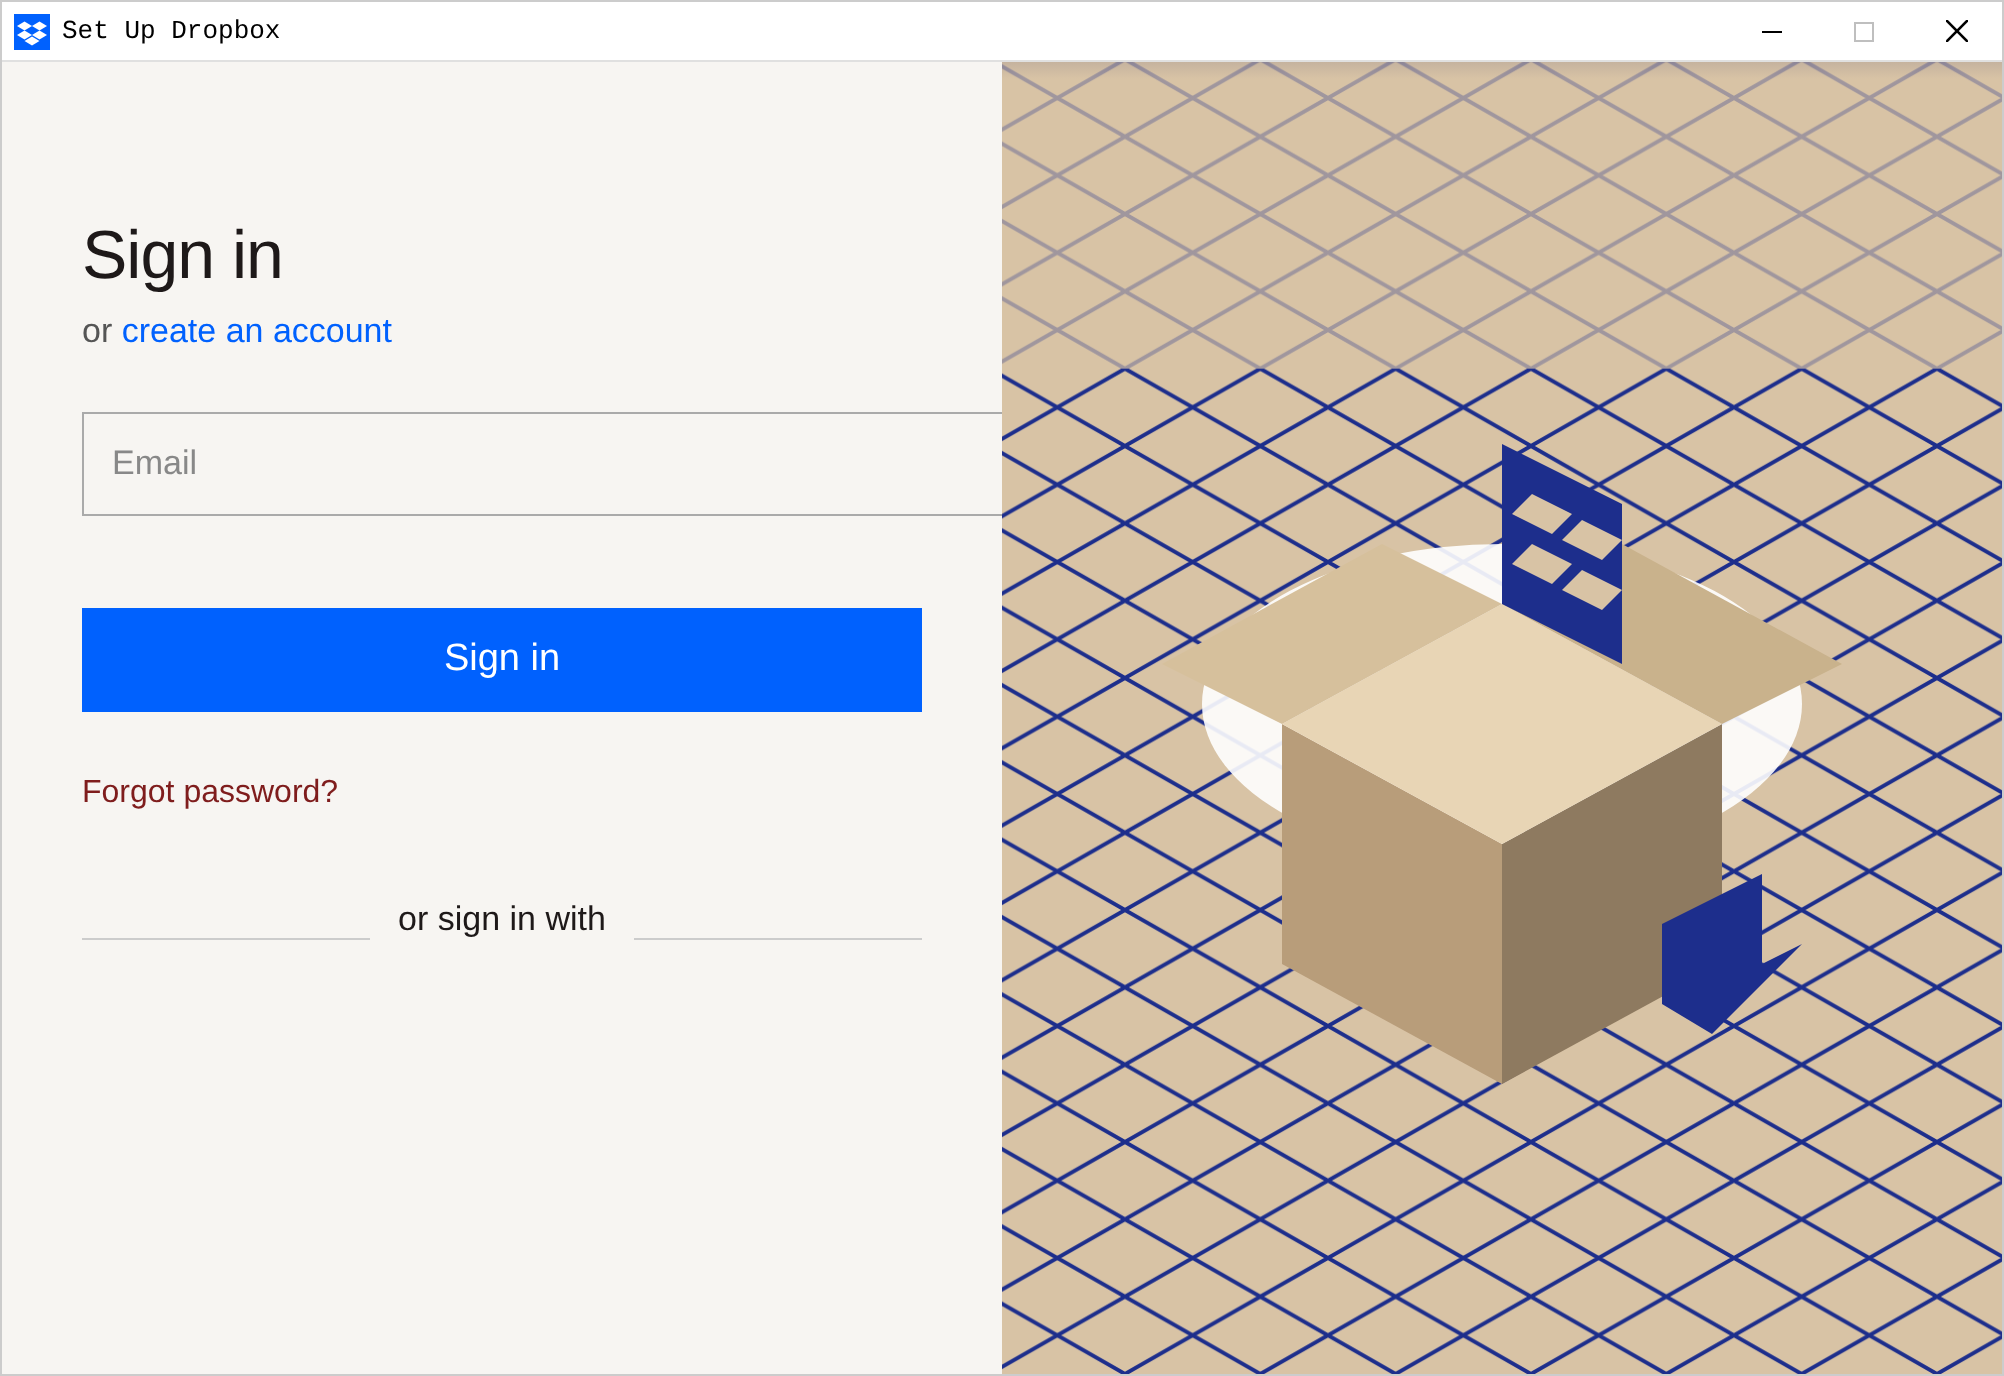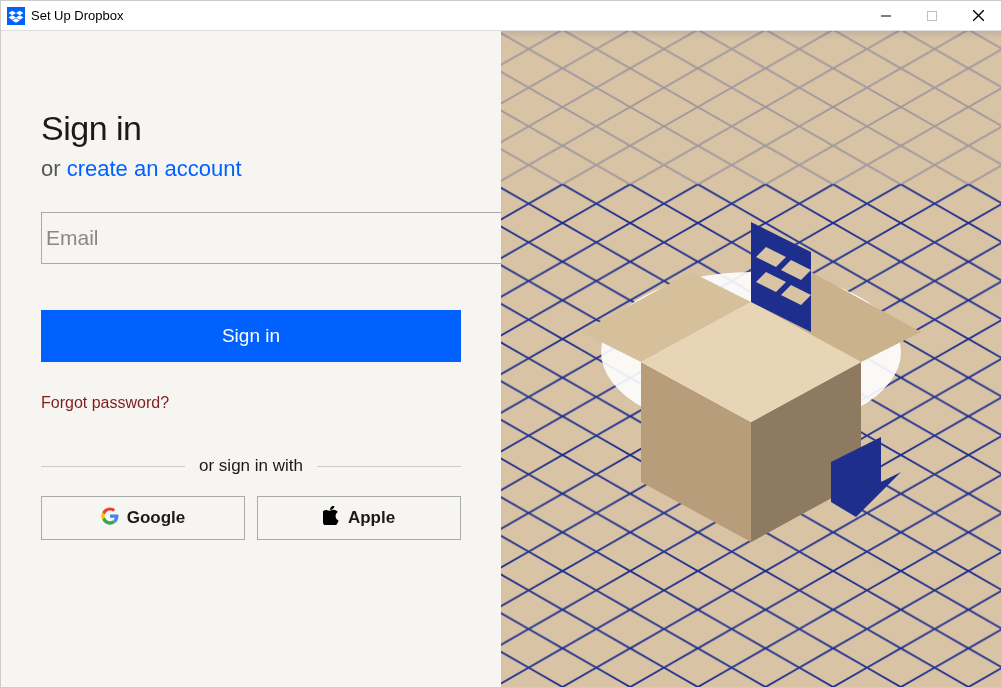--- a/index.html
+++ b/index.html
@@ -1,37 +1,37 @@
 <!DOCTYPE html>
 <html><head>
   <meta charset="utf-8">
   <style>
     * { box-sizing: border-box; margin: 0; padding: 0; }
     html, body { width: 1002px; height: 688px; font-family: -apple-system, BlinkMacSystemFont, "Segoe UI", Arial, sans-serif; overflow: hidden; }
     .window { width: 1002px; height: 688px; background: #fff; border: 1px solid #ccc; display: flex; flex-direction: column; }
-    .titlebar { height: 30px; display: flex; align-items: center; background: #fff; border-bottom: 1px solid #e0e0e0; }
+    .titlebar { height: 30px; display: flex; align-items: center; background: #fff; border-bottom: 1px solid #e0e0e0; font-family: Liberation Mono, monospace; }
     .titlebar-icon { width: 18px; height: 18px; margin: 0 6px 0 6px; display:flex; align-items:center; justify-content:center; }
     .titlebar-title { font-size: 13px; color: #000; flex: 0 0 auto; }
     .titlebar-spacer { flex: 1; }
     .titlebar-btn { width: 46px; height: 30px; display: flex; align-items: center; justify-content: center; color: #000; }
     .titlebar-btn.disabled { color: #bfbfbf; }
     .content { flex: 1; display: flex; background: #f7f5f2; }
     .left { width: 500px; padding: 78px 40px 40px 40px; background: #f7f5f2; }
     .right { flex: 1; background: #d8c3a5; position: relative; overflow: hidden; }
     h1 { font-size: 34px; font-weight: 500; color: #1e1919; letter-spacing: -0.5px; }
-    .sub { margin-top: 8px; font-size: 22px; color: #555; }
+    .sub { margin-top: 8px; font-size: 17px; color: #555; }
     .sub a { color: #0061fe; text-decoration: none; }
     .form { margin-top: 30px; }
     .field { position: relative; margin-bottom: 12px; }
-    .input { width: 504px; height: 52px; border: 1px solid #aaa; background: #f7f5f2; font-size: 21px; padding: 0 4px; color: #1e1919; outline: none; }
+    .input { width: 504px; height: 52px; border: 1px solid #aaa; background: #f7f5f2; font-size: 17px; padding: 0 14px; color: #1e1919; outline: none; }
     .input::placeholder { color: #888; }
     .eye { position: absolute; right: 14px; top: 50%; transform: translateY(-50%); cursor: pointer; }
     .signin-btn { width: 420px; height: 52px; background: #0061fe; color: #fff; border: none; font-size: 19px; font-weight: 500; margin-top: 34px; cursor: pointer; }
     .forgot { display: inline-block; margin-top: 32px; color: #7f1d1d; font-size: 16px; text-decoration: none; }
-    .divider-row { display: flex; align-items: center; width: 420px; margin-top: 44px; }
+    .divider-row { display: flex; align-items: flex-end; width: 420px; margin-top: 44px; }
     .divider-line { flex: 1; height: 1px; background: #ccc; }
     .divider-text { padding: 0 14px; font-size: 17px; color: #1e1919; }
     .oauth-row { display: flex; gap: 12px; margin-top: 20px; width: 420px; }
     .oauth-btn { flex: 1; height: 44px; border: 1px solid #aaa; background: #f7f5f2; display: flex; align-items: center; justify-content: center; gap: 8px; font-size: 17px; font-weight: 600; color: #1e1919; cursor: pointer; }
     
     .grid { position: absolute; inset: -40px; }
     .box-illus { position: absolute; left: 50%; top: 52%; transform: translate(-50%, -50%); }
   </style>
 </head>
 <body>
@@ -85,42 +85,20 @@
         <button class="signin-btn">Sign in</button>
 
         <a href="#" class="forgot">Forgot password?</a>
 
         <div class="divider-row">
           <div class="divider-line"></div>
           <span class="divider-text">or sign in with</span>
           <div class="divider-line"></div>
         </div>
 
-        <div class="oauth-row">
-          <button class="oauth-btn">
-            <span>
-              <svg width="18" height="18" viewBox="0 0 48 48">
-                  <path fill="#EA4335" d="M24 9.5c3.9 0 6.6 1.7 8.1 3.1l5.9-5.9C34.3 3.1 29.7 1 24 1 14.8 1 6.9 6.6 3.3 14.7l7 5.4C12 14 17.5 9.5 24 9.5z"></path>
-                  <path fill="#4285F4" d="M46.5 24.5c0-1.6-.1-3.2-.4-4.7H24v9h12.7c-.5 3-2.2 5.5-4.7 7.2l7.2 5.6C43.6 37.5 46.5 31.5 46.5 24.5z"></path>
-                  <path fill="#FBBC05" d="M10.3 28.1c-.5-1.3-.8-2.7-.8-4.1s.3-2.8.8-4.1l-7-5.4C1.8 17.7 1 20.8 1 24s.8 6.3 2.3 9.5l7-5.4z"></path>
-                  <path fill="#34A853" d="M24 47c6.1 0 11.2-2 14.9-5.4l-7.2-5.6c-2 1.4-4.7 2.2-7.7 2.2-6.5 0-12-4.5-13.7-10.6l-7 5.4C6.9 41.4 14.8 47 24 47z"></path>
-                </svg>
-            </span>
-            <span>Google</span>
-          </button>
-          <button class="oauth-btn">
-            <span>
-              <svg width="17" height="19" viewBox="0 0 170 200" fill="#000">
-                  <path d="M128 105c0-28 23-41 24-42-13-19-34-22-41-22-17-2-34 10-43 10s-23-10-38-10c-19 0-37 11-47 29-20 35-5 87 14 115 10 14 21 30 36 29 15-1 20-9 38-9s23 9 38 9 26-14 35-28c11-16 16-32 16-33-1 0-32-12-32-48z"></path>
-                  <path d="M104 27c8-9 13-22 12-35-11 0-25 7-33 17-7 8-14 21-12 34 12 1 25-6 33-16z"></path>
-                </svg>
-            </span>
-            <span>Apple</span>
-          </button>
-        </div>
       </div>
     </div>
 
     <div class="right">
       <svg class="grid" viewBox="0 0 600 760" preserveAspectRatio="xMidYMid slice">
         <defs>
           <pattern id="iso" width="70" height="40" patternUnits="userSpaceOnUse">
             <path d="M0 20 L35 0 L70 20 L35 40 Z" fill="none" stroke="#1d2e8c" stroke-width="2"></path>
           </pattern>
           <linearGradient id="fade" x1="0" y1="0" x2="0" y2="1">

